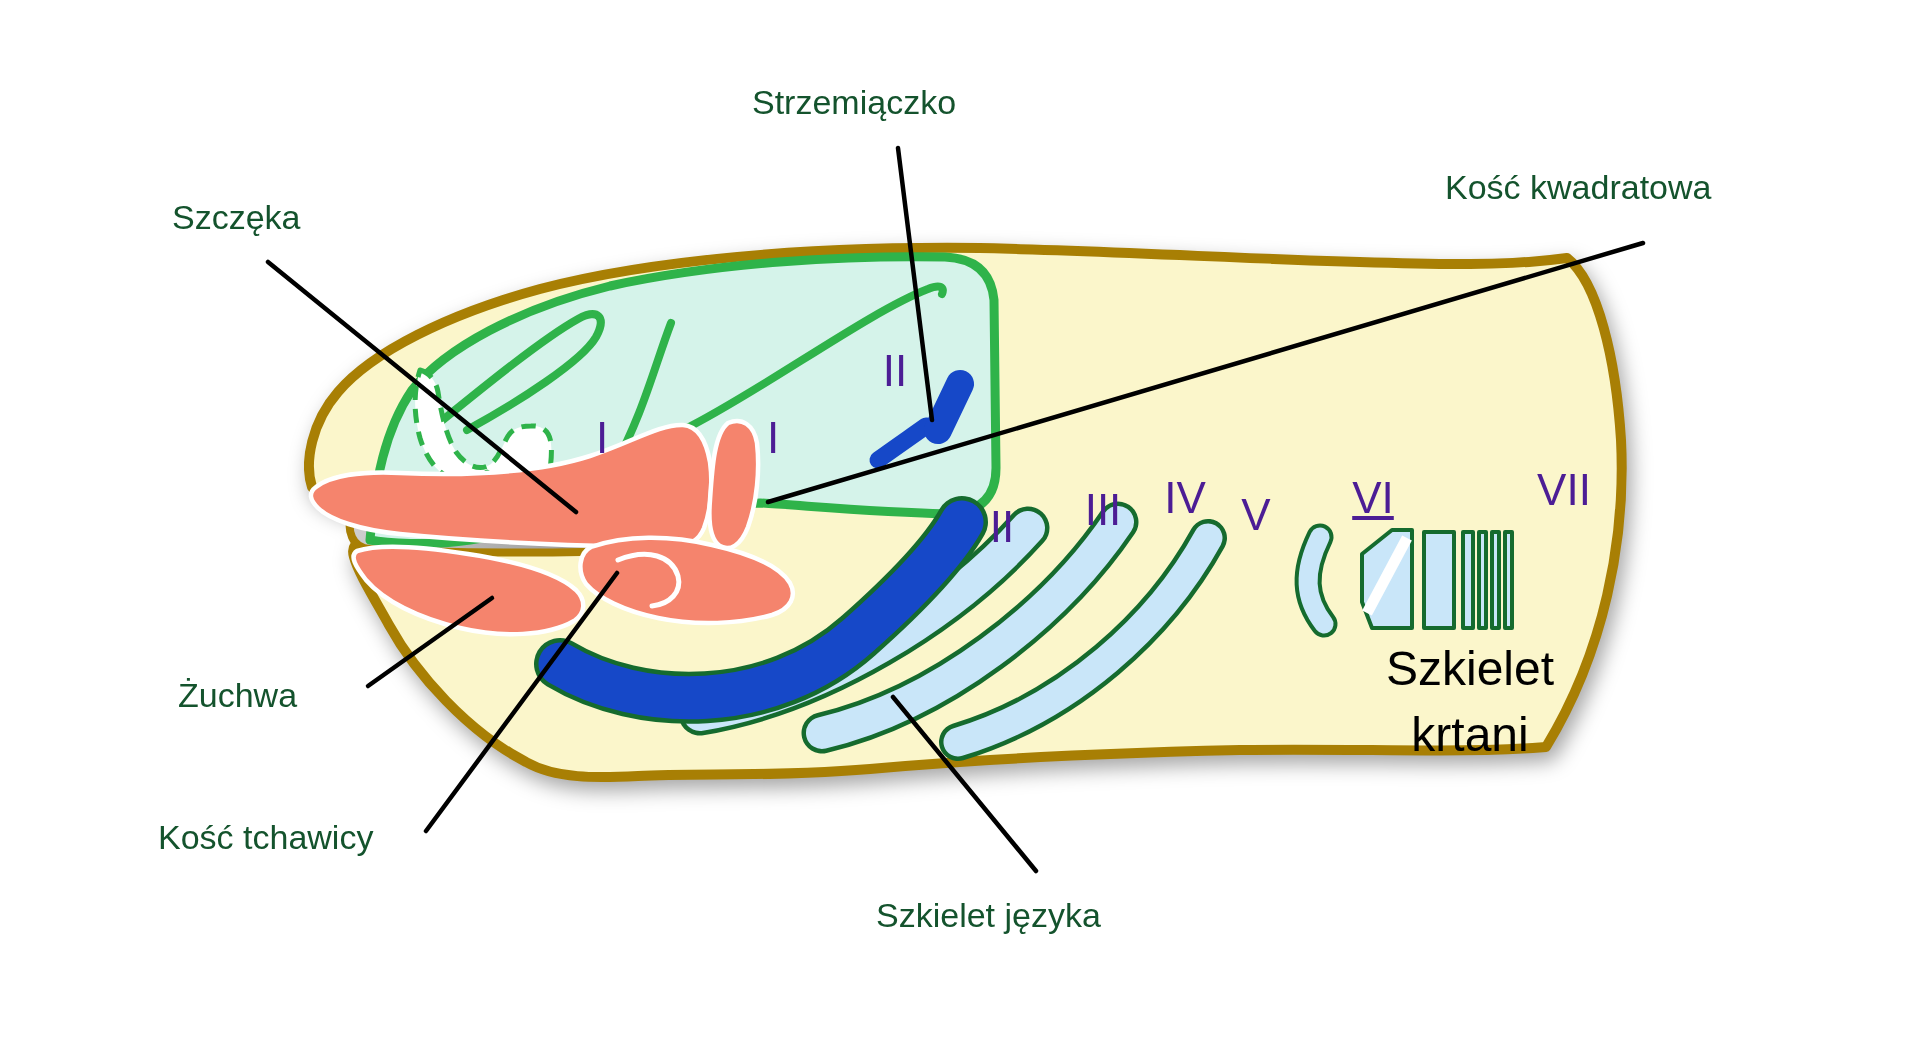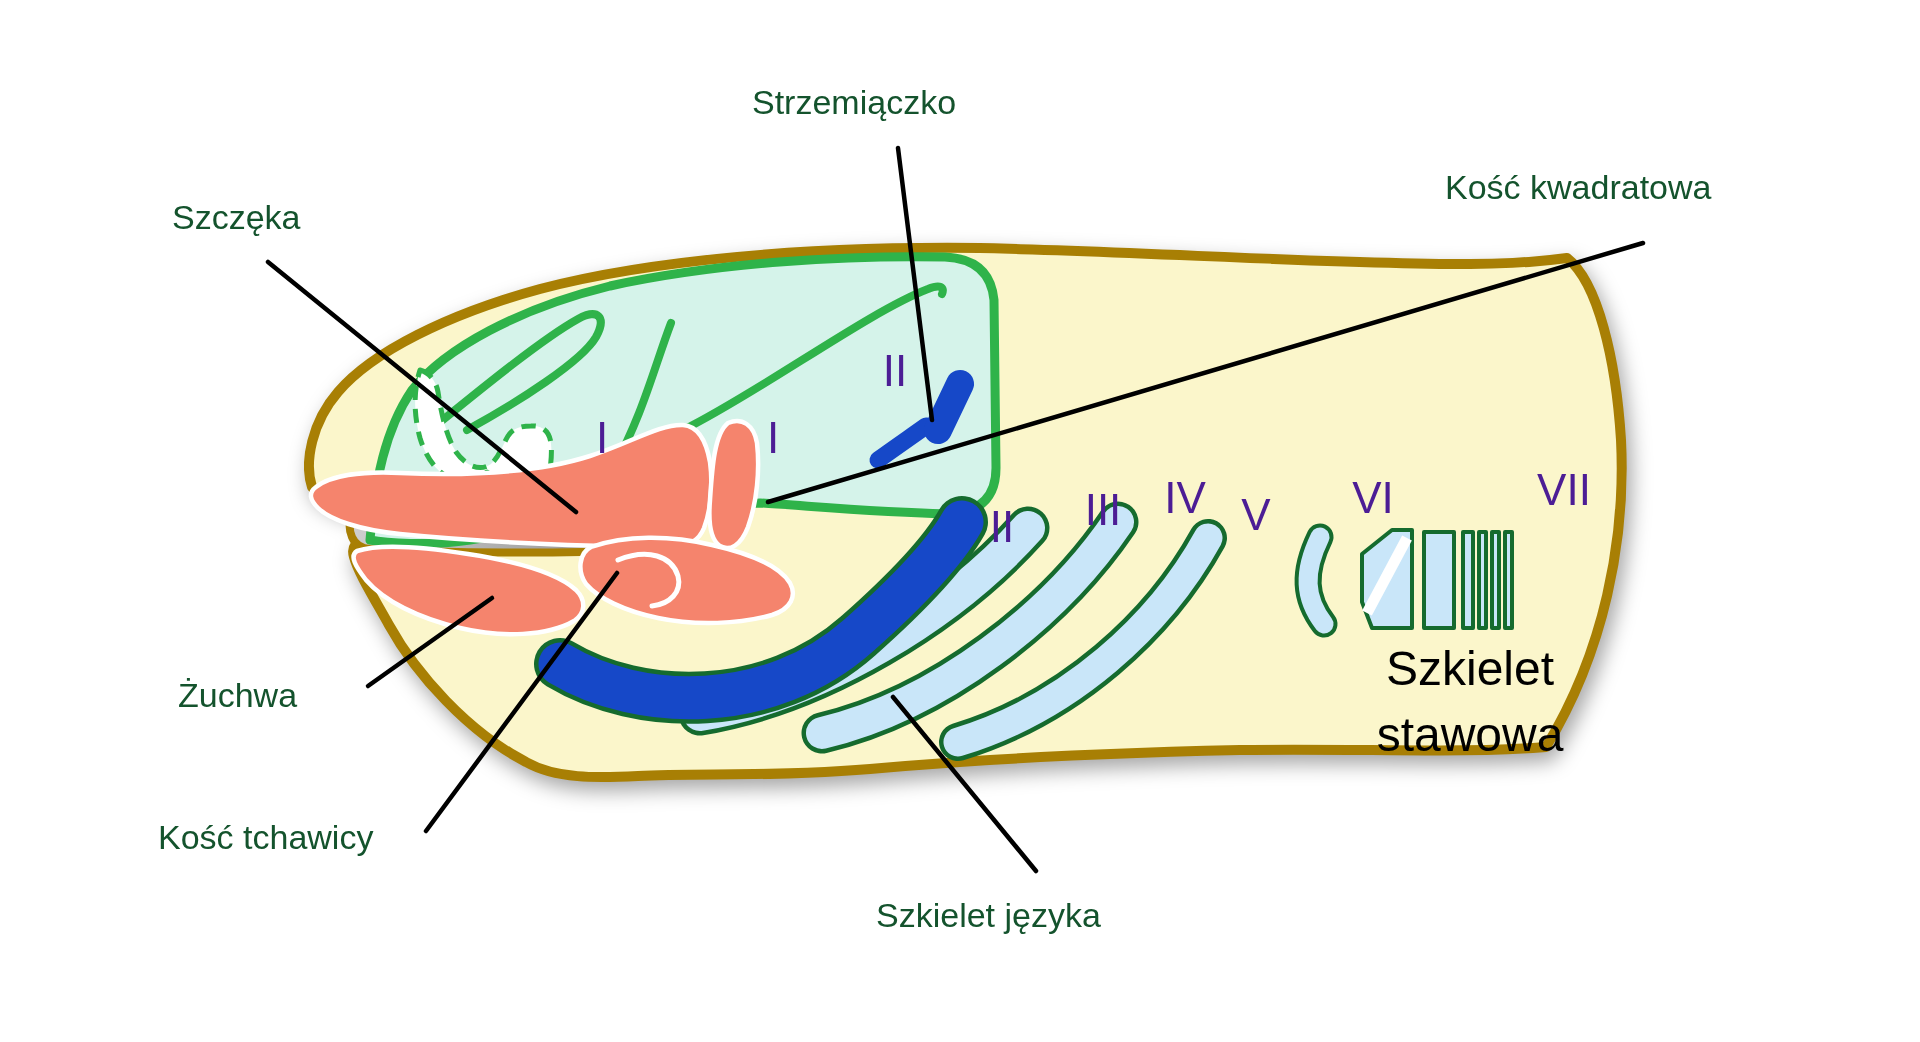--- a/index.html
+++ b/index.html
@@ -186,26 +186,26 @@
     <line class="leader" x1="893" y1="697" x2="1036" y2="871"></line>
   </svg>
 
   <div class="lbl" style="left:752px;top:83px;">Strzemiączko</div>
   <div class="lbl" style="left:172px;top:198px;">Szczęka</div>
   <div class="lbl" style="left:178px;top:676px;">Żuchwa</div>
   <div class="lbl" style="left:1445px;top:168px;">Kość kwadratowa</div>
   <div class="lbl" style="left:158px;top:818px;">Kość tchawicy</div>
   <div class="lbl" style="left:876px;top:896px;">Szkielet języka</div>
   <div class="lbl2" style="left:1350px;top:636px;width:240px;">
-    <span>Szkielet stawowa</span><br>
+    <span>Szkielet krtani</span><br>
   </div>
 
   <div class="num" style="left:602px;top:438px;">I</div>
   <div class="num" style="left:773px;top:438px;">I</div>
   <div class="num" style="left:895px;top:371px;">II</div>
   <div class="num" style="left:1002px;top:527px;">II</div>
   <div class="num" style="left:1103px;top:510px;">III</div>
   <div class="num" style="left:1185px;top:498px;">IV</div>
   <div class="num" style="left:1256px;top:515px;">V</div>
-  <div class="num" style="left:1373px;top:498px;">VI</div>
+  <div class="num" style="left:1373px;top:498px;text-decoration:underline;">VI</div>
   <div class="num" style="left:1564px;top:490px;">VII</div>
 
 </div>
 
 </body></html>

